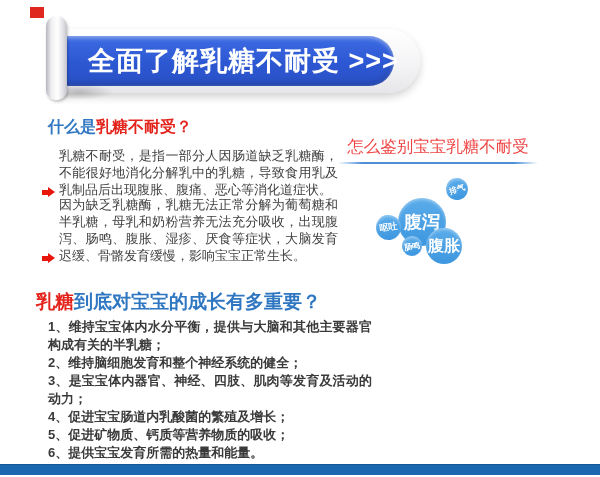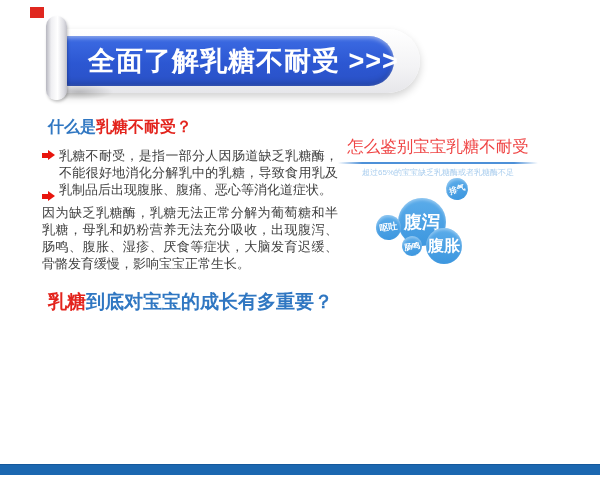--- a/index.html
+++ b/index.html
@@ -30,22 +30,22 @@
     background:radial-gradient(ellipse at center, rgba(0,0,0,.20) 0%, rgba(0,0,0,0) 70%);
   }
   .paper-curl{
     position:absolute;left:46px;top:16px;width:21px;height:84px;border-radius:10px;
     background:linear-gradient(90deg,#b6b6bf 0%,#efeff2 25%,#ffffff 55%,#dcdce1 85%,#c0c0c8 100%);
     box-shadow:1px 2px 3px rgba(0,0,0,.22);
   }
   
   .h-what{position:absolute;left:48px;top:117px;font-size:16px;font-weight:bold;white-space:nowrap;}
   .h-blue{color:#3077c2;} .h-red{color:#e3241d;}
-  .bullet{position:absolute;left:42px;display:flex;align-items:flex-start;width:296px;}
-  .bullet.b1{top:147px;} .bullet.b2{top:188px;flex-direction:column;}
+  .bullet{position:absolute;left:42px;display:flex;align-items:flex-end;width:296px;}
+  .bullet.b1{top:147px;} .bullet.b2{top:196px;}
   .arrow-icon{position:relative;flex:0 0 13px;height:11px;margin-top:3px;margin-right:4px;}
   .arrow-icon::before{content:'';position:absolute;left:0;top:3px;width:6px;height:5px;background:#e8150d;}
   .arrow-icon::after{content:'';position:absolute;left:6px;top:0;width:0;height:0;
     border-top:5.5px solid transparent;border-bottom:5.5px solid transparent;border-left:7px solid #e8150d;}
   .bullet-text{font-size:13px;line-height:17px;color:#404040;text-align:justify;}
   
   .identify{position:absolute;left:338px;top:136px;width:200px;text-align:center;}
   .identify-title{font-size:16.5px;font-weight:normal;color:#ef4444;white-space:nowrap;}
   .identify-underline{margin-top:4px;height:2px;
     background:linear-gradient(90deg,rgba(77,144,216,0) 0%,#4d90d8 12%,#4d90d8 88%,rgba(77,144,216,0) 100%);}
@@ -57,21 +57,21 @@
     background:linear-gradient(180deg,#5bacea 0%,#3d97df 100%);
     box-shadow:inset 0 2px 3px rgba(255,255,255,.35);
   }
   .bb-fuxie{left:60px;top:26px;width:48px;height:48px;font-size:18px;}
   .bb-paiqi{left:108px;top:6px;width:22px;height:22px;font-size:8px;transform:rotate(-18deg);}
   .bb-futong{left:111px;top:27px;width:34px;height:34px;font-size:12px;}
   .bb-outu{left:38px;top:43px;width:25px;height:25px;font-size:9px;transform:rotate(-8deg);}
   .bb-changming{left:64px;top:64px;width:20px;height:20px;font-size:8px;transform:rotate(-10deg);}
   .bb-fuzhang{left:88px;top:56px;width:36px;height:36px;font-size:16px;}
   
-  .h-importance{position:absolute;left:48px;top:289px;font-size:19px;font-weight:bold;white-space:nowrap;}
+  .h-importance{position:absolute;left:36px;top:289px;font-size:19px;font-weight:bold;white-space:nowrap;}
   .importance-list{position:absolute;left:48px;top:318px;width:324px;
     font-size:13px;line-height:18px;font-weight:bold;color:#3a3a3a;}
   .importance-list div{text-align:justify;}
   
   .footer-bar{position:absolute;left:0;bottom:2px;width:600px;height:10px;
     background:#1b67b0;border-top:1px solid #14589c;}
 </style>
 </head>
 <body>
 
@@ -94,30 +94,37 @@
     <span class="bullet-text">乳糖不耐受，是指一部分人因肠道缺乏乳糖酶，不能很好地消化分解乳中的乳糖，导致食用乳及乳制品后出现腹胀、腹痛、恶心等消化道症状。</span>
   </div>
   <div class="bullet b2">
     <span class="arrow-icon"></span>
     <span class="bullet-text">因为缺乏乳糖酶，乳糖无法正常分解为葡萄糖和半乳糖，母乳和奶粉营养无法充分吸收，出现腹泻、肠鸣、腹胀、湿疹、厌食等症状，大脑发育迟缓、骨骼发育缓慢，影响宝宝正常生长。</span>
   </div>
 
   <div class="identify">
     <div class="identify-title">怎么鉴别宝宝乳糖不耐受</div>
     <div class="identify-underline"></div>
-    <div class="identify-subtitle">超过65%的宝宝缺乏乳糖酶或者乳糖酶不足</div>
   </div>
 
   <div class="bubble-area">
     <div class="bubble bb-fuxie">腹泻</div>
     <div class="bubble bb-paiqi">排气</div>
     <div class="bubble bb-outu">呕吐</div>
     <div class="bubble bb-changming">肠鸣</div>
     <div class="bubble bb-fuzhang">腹胀</div>
   </div>
 
   <div class="h-importance">
     <span class="h-red">乳糖</span><span class="h-blue">到底对宝宝的成长有多重要？</span>
   </div>
 
+  <div class="importance-list">
+    <div>1、维持宝宝体内水分平衡，提供与大脑和其他主要器官构成有关的半乳糖；</div>
+    <div>2、维持脑细胞发育和整个神经系统的健全；</div>
+    <div>3、是宝宝体内器官、神经、四肢、肌肉等发育及活动的动力；</div>
+    <div>4、促进宝宝肠道内乳酸菌的繁殖及增长；</div>
+    <div>5、促进矿物质、钙质等营养物质的吸收；</div>
+    <div>6、提供宝宝发育所需的热量和能量。</div>
+  </div>
 
   <div class="footer-bar"></div>
 </div>
 
 </body></html>

